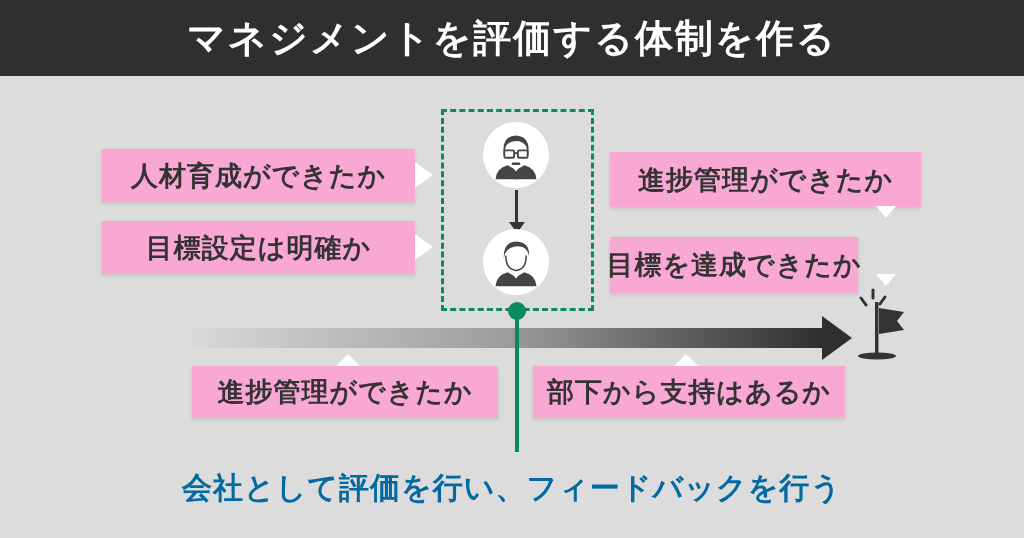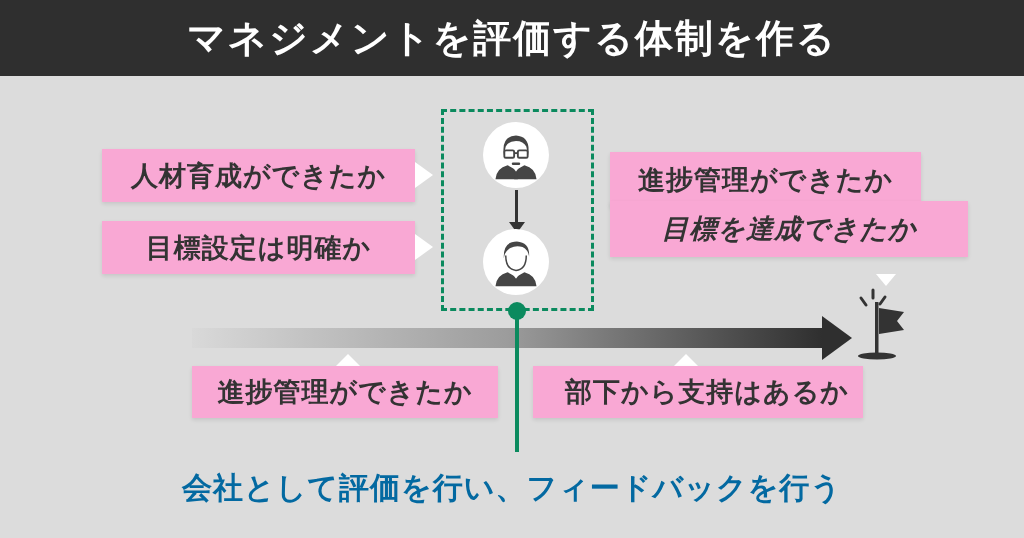--- a/index.html
+++ b/index.html
@@ -44,23 +44,23 @@
   
   .callout{
     position:absolute;background:#f9a8d4;
     display:flex;align-items:center;justify-content:center;
     box-shadow:0 2px 4px rgba(0,0,0,0.10);
   }
   .callout .txt{color:#333333;font-size:27px;font-weight:bold;letter-spacing:1px;white-space:nowrap;}
   .co-left-1{left:102px;top:149px;width:313px;height:53px;}
   .co-left-2{left:102px;top:221px;width:313px;height:53px;}
   .co-right-1{left:610px;top:152px;width:311px;height:55px;}
-  .co-right-2{left:610px;top:201px;width:358px;height:56px;font-style:italic;}
+  .co-right-2{left:610px;top:237px;width:248px;height:56px;}
   .co-bottom-1{left:192px;top:366px;width:306px;height:52px;}
-  .co-bottom-2{left:533px;top:366px;width:312px;height:52px;padding-left:18px;}
+  .co-bottom-2{left:533px;top:366px;width:312px;height:52px;}
   .tail{position:absolute;width:0;height:0;}
   .tail-right{border-top:13px solid transparent;border-bottom:13px solid transparent;border-left:18px solid #ffffff;}
   .t-left-1{left:415px;top:162px;}
   .t-left-2{left:415px;top:234px;}
   .tail-down{border-left:10px solid transparent;border-right:10px solid transparent;border-top:12px solid #ffffff;}
   .t-right-1{left:876px;top:206px;}
   .t-right-2{left:876px;top:274px;}
   .tail-up{border-left:12px solid transparent;border-right:12px solid transparent;border-bottom:12px solid #ffffff;}
   .t-bottom-1{left:336px;top:354px;}
   .t-bottom-2{left:674px;top:354px;}

